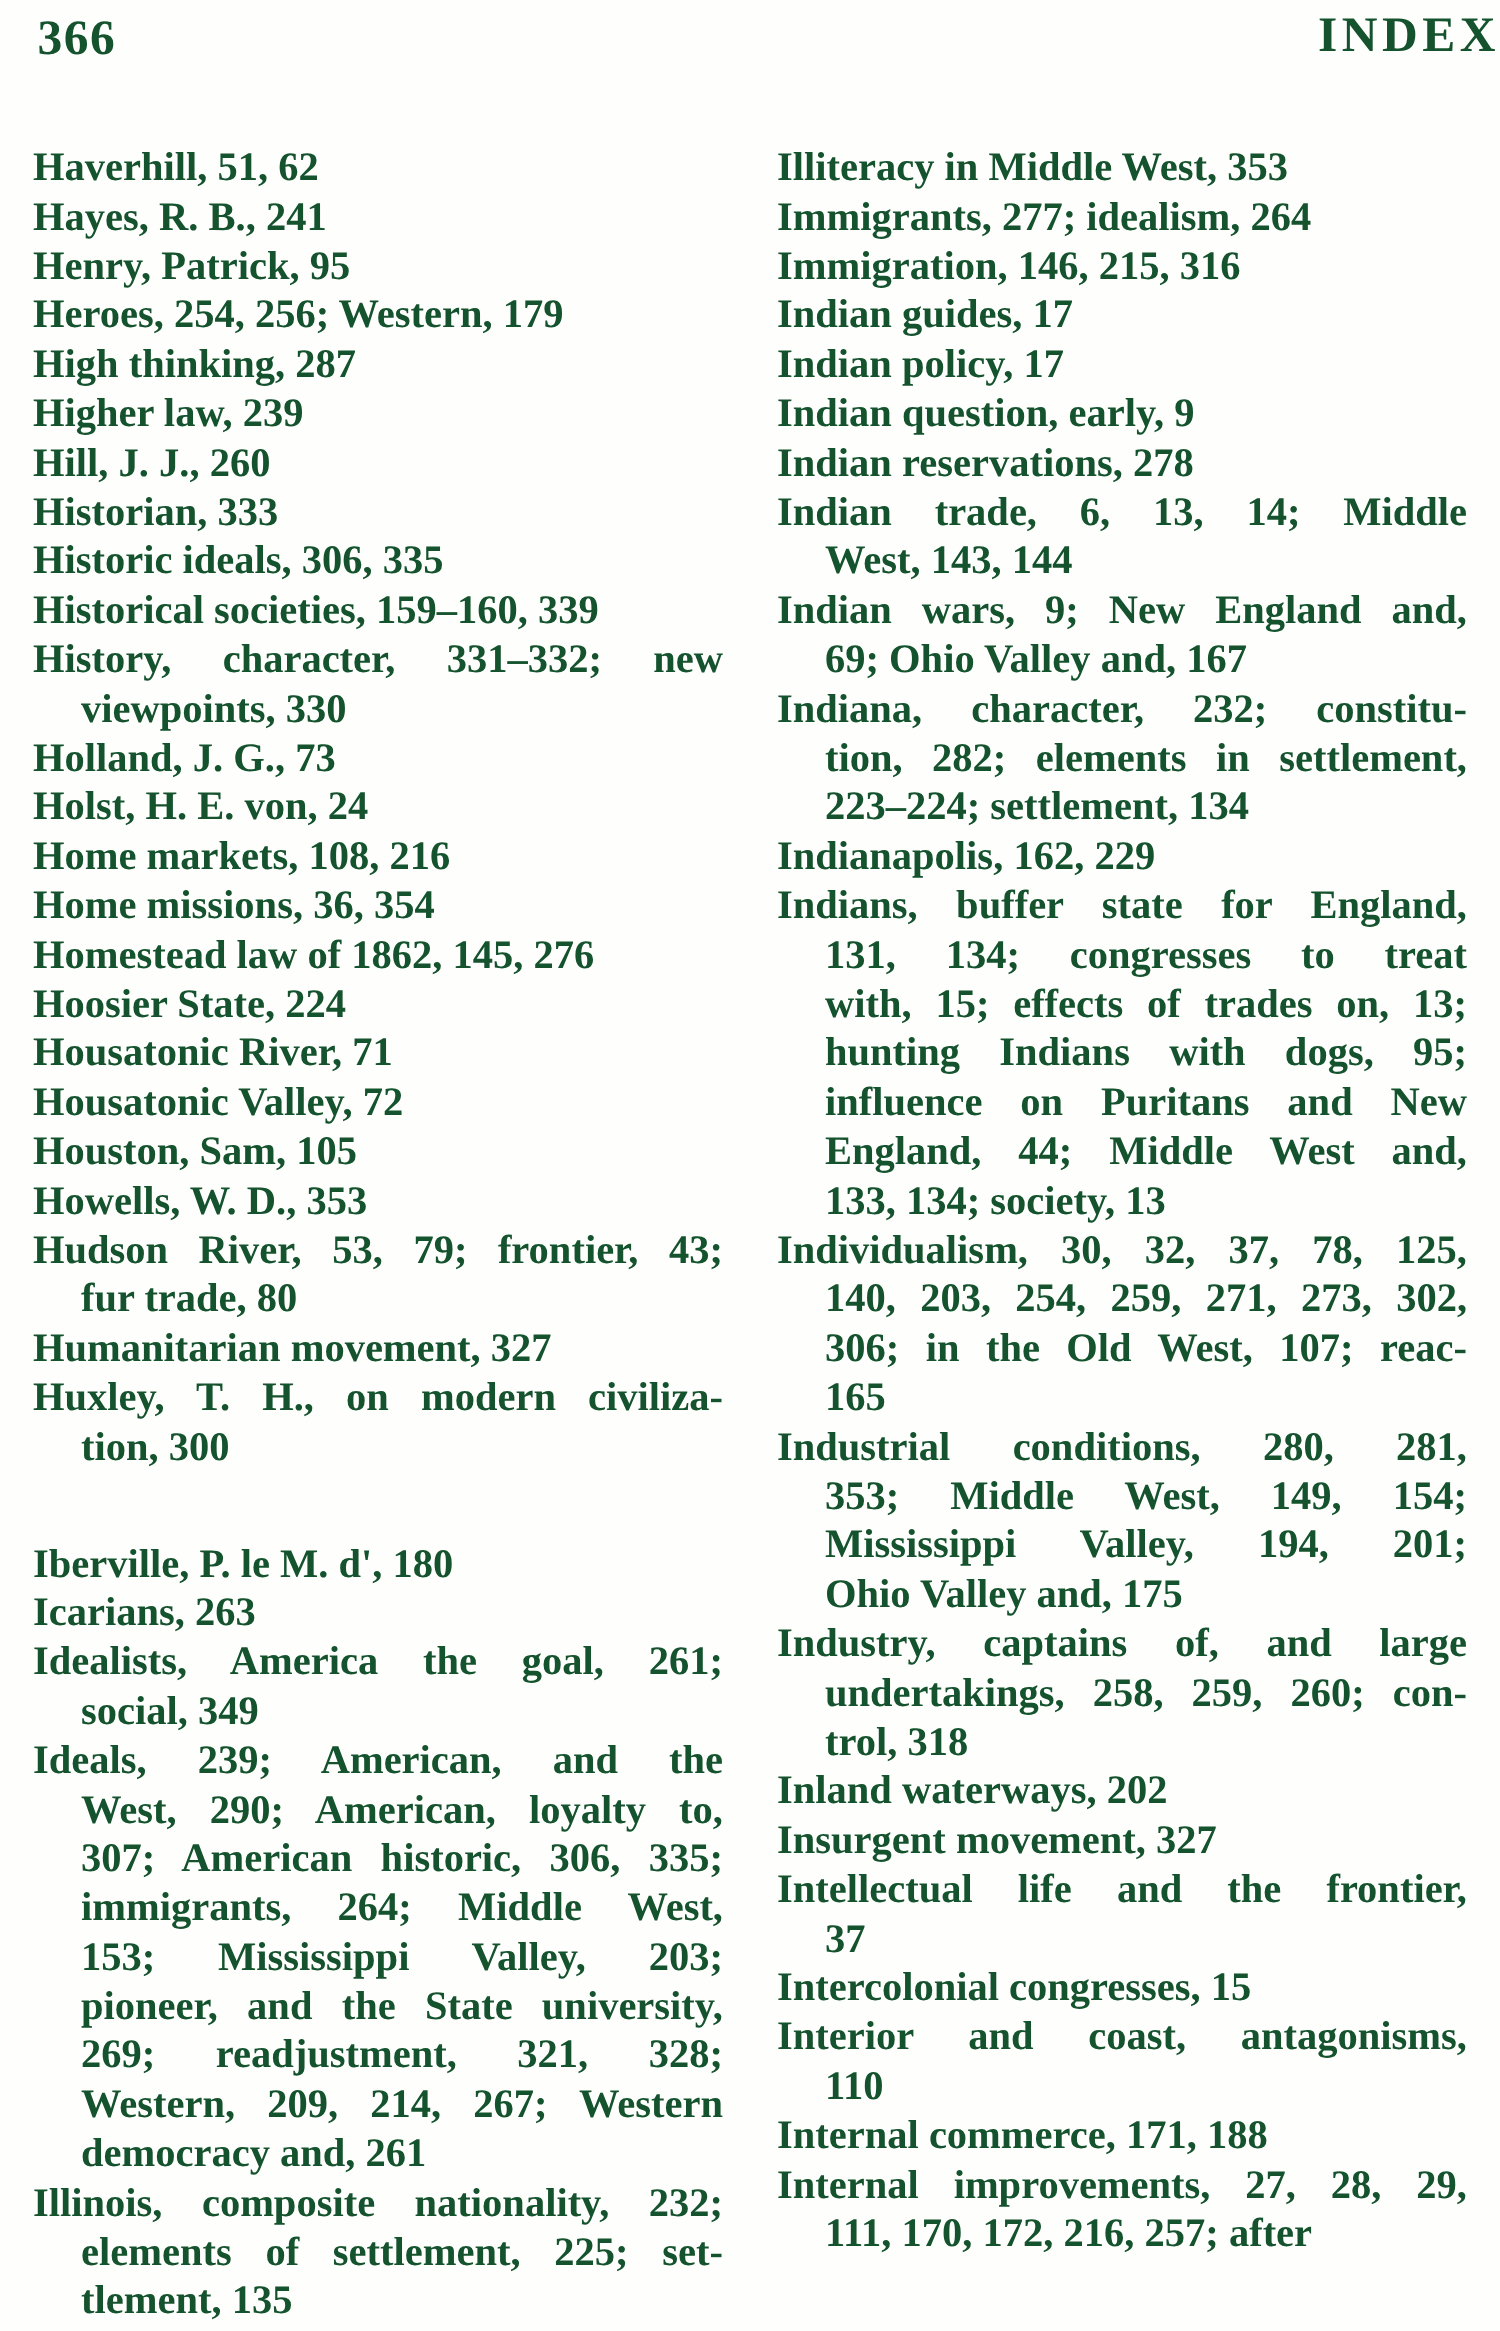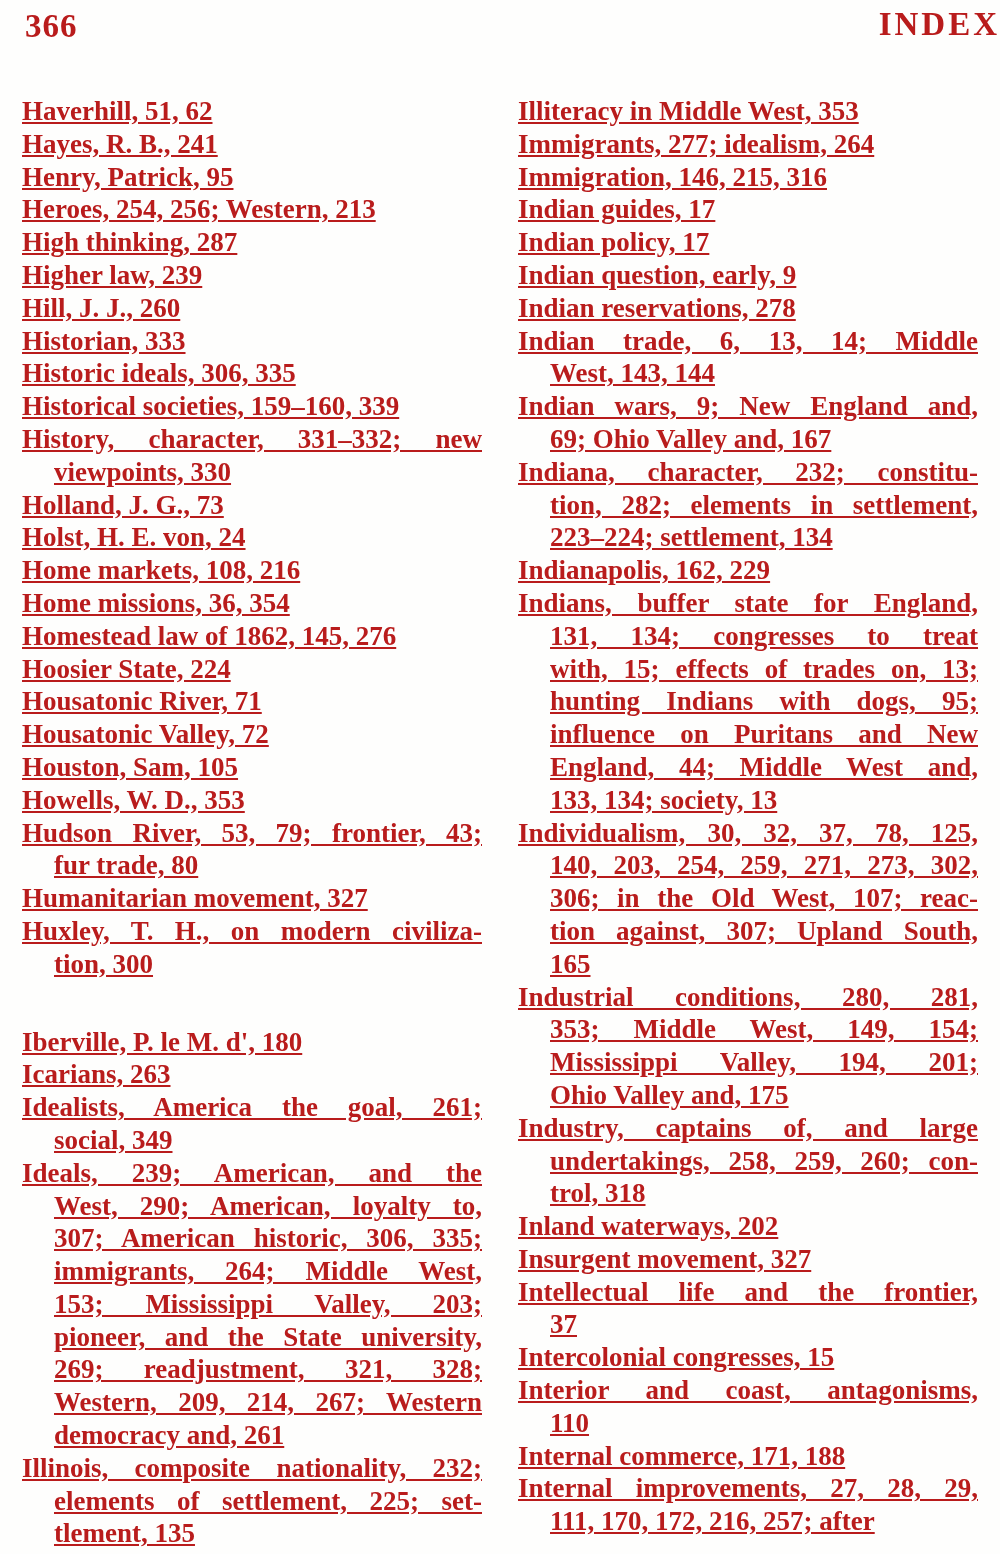--- a/index.html
+++ b/index.html
@@ -5,21 +5,21 @@
   html, body {
     margin: 0;
     padding: 0;
     background: #ffffff;
   }
   .page {
     position: relative;
     width: 1000px;
     height: 1554px;
     background: #fefefd;
-    color: #b91c1c;
+    color: #14532d;
     font-family: "Liberation Serif", "DejaVu Serif", serif;
     font-weight: 700;
     overflow: hidden;
   }
   .page-header {
     position: absolute;
     top: 6px;
     left: 0;
     right: 0;
     height: 44px;
@@ -37,21 +37,20 @@
     font-size: 33px;
     letter-spacing: 3px;
     font-weight: 700;
   }
   .columns {
     position: absolute;
     top: 95px;
     left: 22px;
     display: flex;
     gap: 36px;
-    text-decoration: underline;
   }
   .col {
     width: 460px;
   }
   .entry {
     margin: 0;
   }
   .entry.gap {
     margin-top: 45px;
   }
@@ -84,21 +83,21 @@
         <div class="entry">
           <div class="line">Haverhill, 51, 62</div>
         </div>
         <div class="entry">
           <div class="line">Hayes, R. B., 241</div>
         </div>
         <div class="entry">
           <div class="line">Henry, Patrick, 95</div>
         </div>
         <div class="entry">
-          <div class="line">Heroes, 254, 256; Western, 213</div>
+          <div class="line">Heroes, 254, 256; Western, 179</div>
         </div>
         <div class="entry">
           <div class="line">High thinking, 287</div>
         </div>
         <div class="entry">
           <div class="line">Higher law, 239</div>
         </div>
         <div class="entry">
           <div class="line">Hill, J. J., 260</div>
         </div>
@@ -227,21 +226,20 @@
           <div class="line cont just">with, 15; effects of trades on, 13;</div>
           <div class="line cont just">hunting Indians with dogs, 95;</div>
           <div class="line cont just">influence on Puritans and New</div>
           <div class="line cont just">England, 44; Middle West and,</div>
           <div class="line cont">133, 134; society, 13</div>
         </div>
         <div class="entry">
           <div class="line just">Individualism, 30, 32, 37, 78, 125,</div>
           <div class="line cont just">140, 203, 254, 259, 271, 273, 302,</div>
           <div class="line cont just">306; in the Old West, 107; reac-</div>
-          <div class="line cont just">tion against, 307; Upland South,</div>
           <div class="line cont">165</div>
         </div>
         <div class="entry">
           <div class="line just">Industrial conditions, 280, 281,</div>
           <div class="line cont just">353; Middle West, 149, 154;</div>
           <div class="line cont just">Mississippi Valley, 194, 201;</div>
           <div class="line cont">Ohio Valley and, 175</div>
         </div>
         <div class="entry">
           <div class="line just">Industry, captains of, and large</div>

